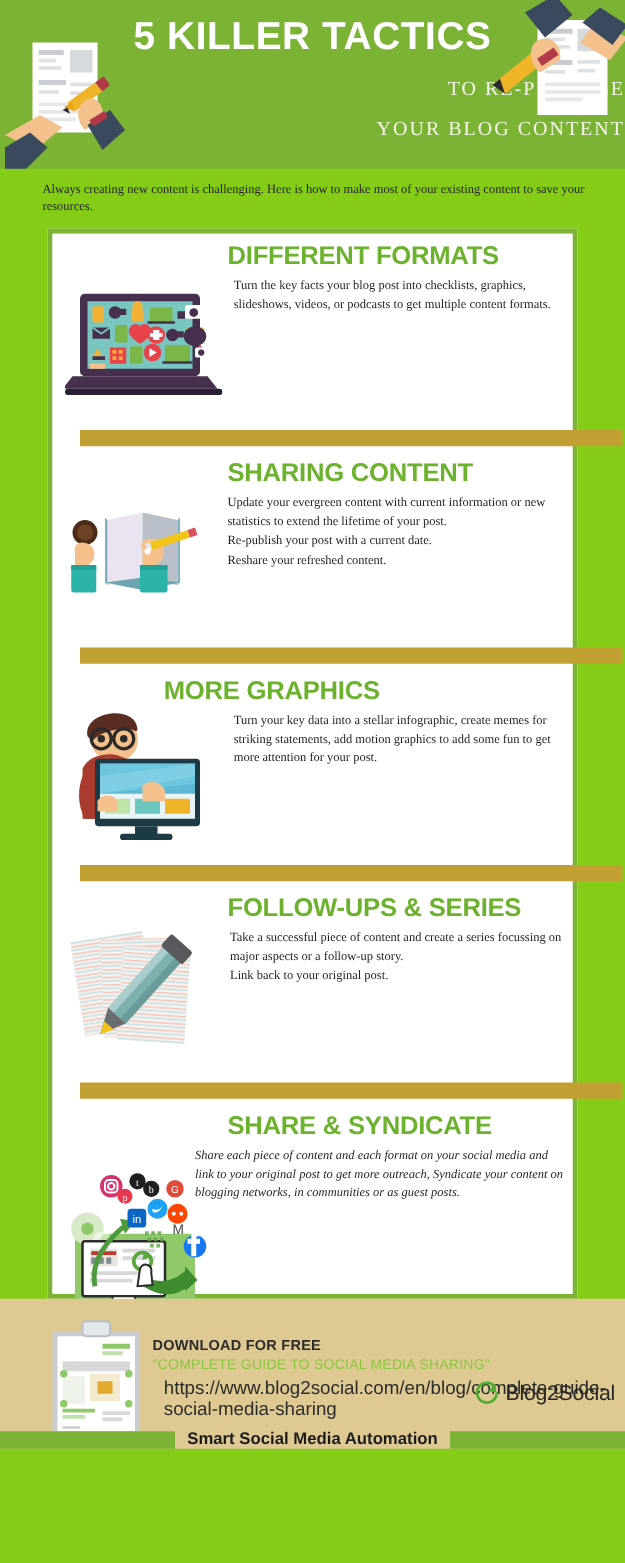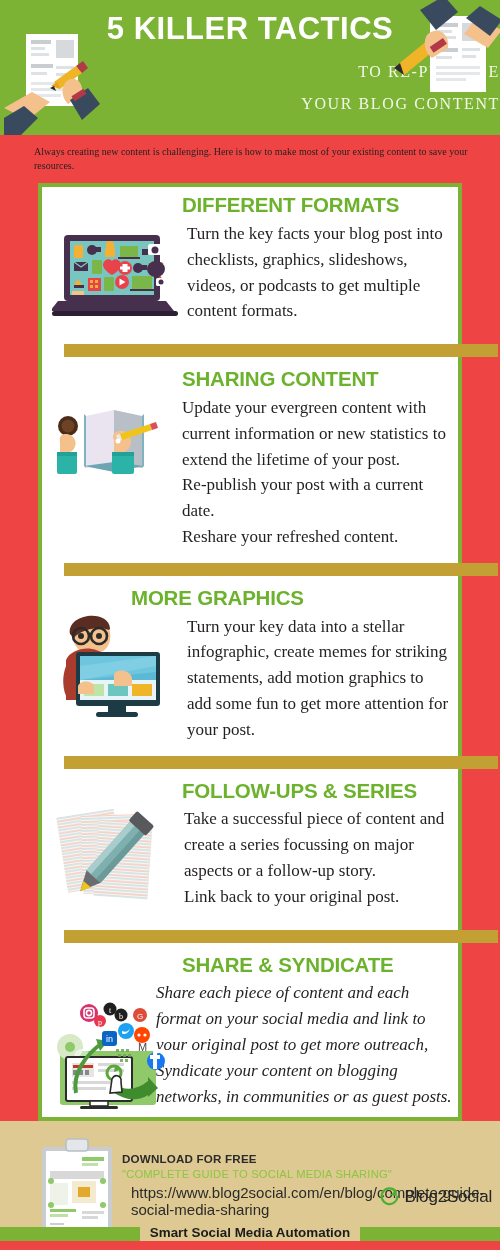--- a/index.html
+++ b/index.html
@@ -2,21 +2,21 @@
 <html><head>
 <meta charset="utf-8">
 <style>
   * { box-sizing: border-box; margin: 0; padding: 0; }
   html, body {
     width: 500px; height: 1250px;
     background: #ddc991;
     font-family: "Liberation Sans", sans-serif;
     overflow: hidden;
   }
-  .page { position: relative; width: 500px; height: 1250px; background: #ef4444; }
+  .page { position: relative; width: 500px; height: 1250px; background: #84cc16; }
 
   
   .header {
     position: relative;
     height: 135px;
     background: #7cb334;
     overflow: hidden;
   }
   .header-title {
     position: absolute; left: 0; right: 0; top: 11px;
@@ -75,21 +75,21 @@
     letter-spacing: -.2px;
     margin-left: 140px;
     padding-right: 4px;
     line-height: 1.2;
   }
   .sec-body {
     margin-left: 140px;
     padding-right: 6px;
     margin-top: 3px;
     font-family: "Liberation Serif", serif;
-    font-size: 17px;
+    font-size: 10px;
     line-height: 1.52;
     color: #231f20;
     white-space: pre-line;
   }
   .sec-art {
     position: absolute;
     left: 10px;
     width: 126px;
     height: 112px;
   }

